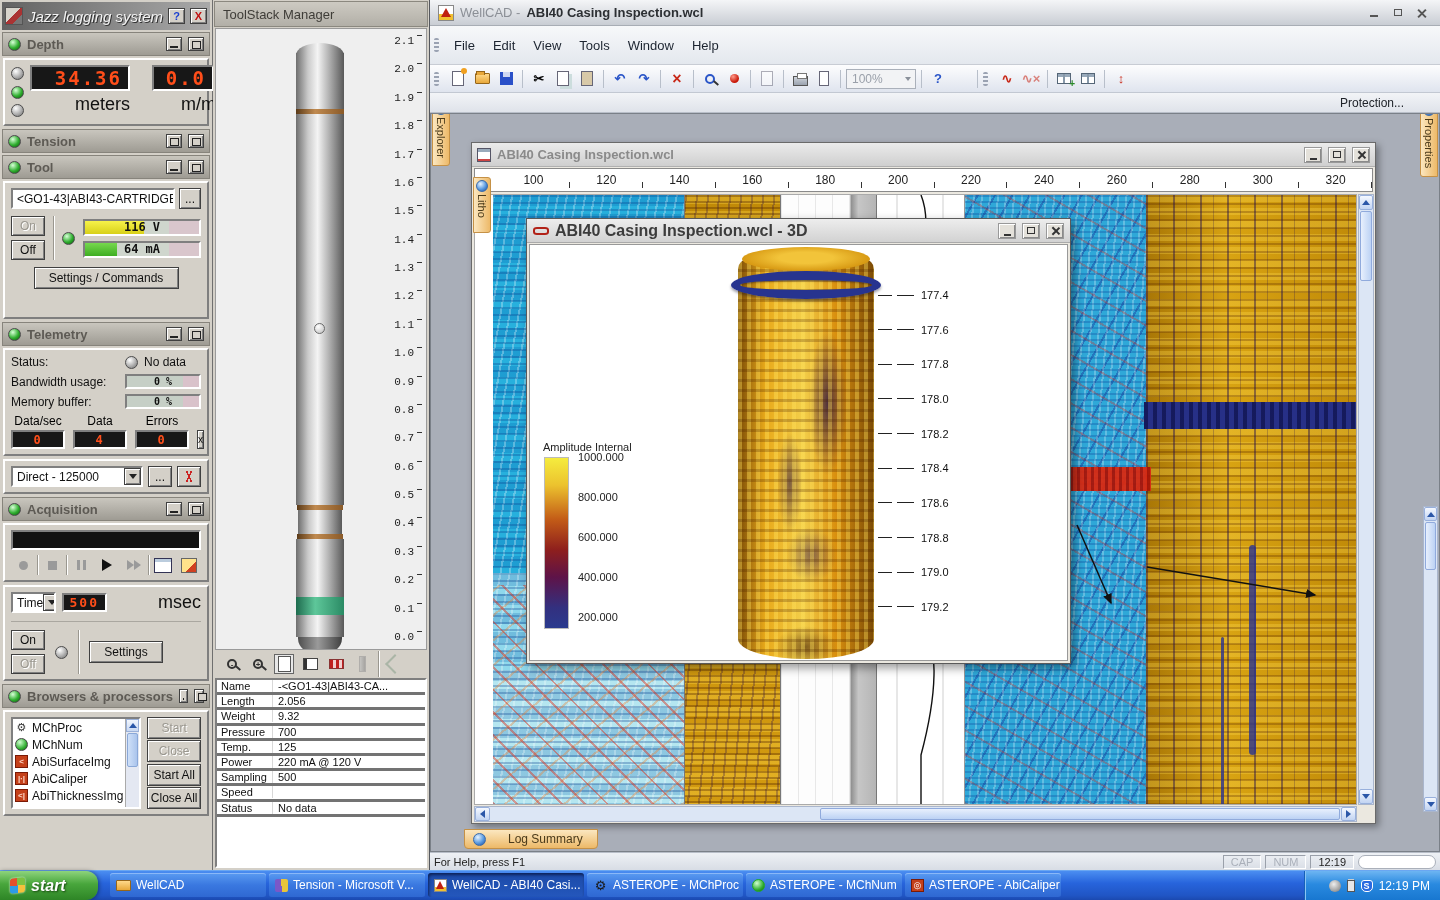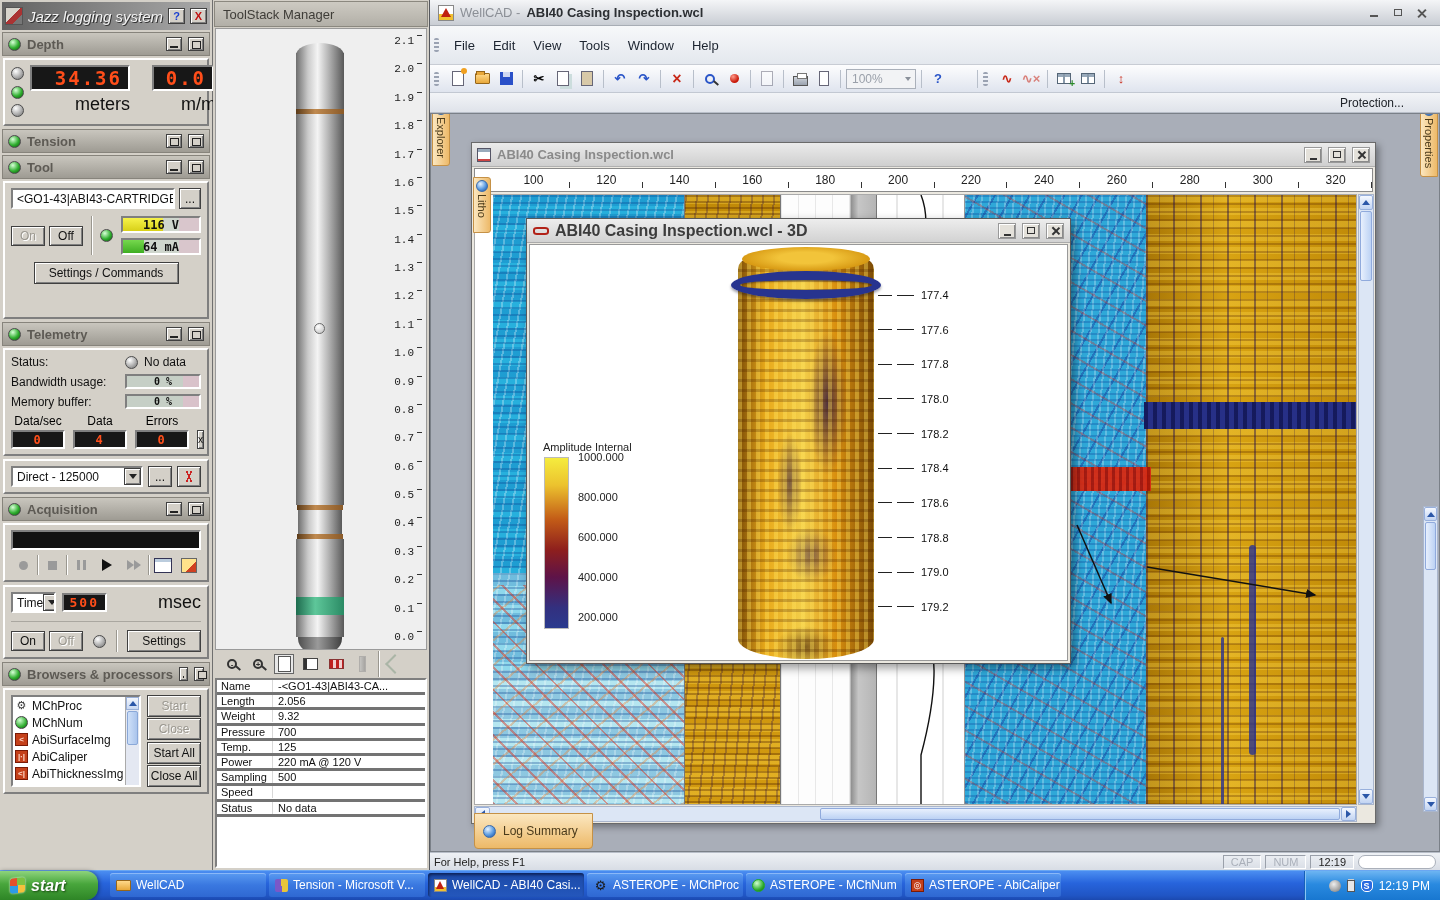--- a/index.html
+++ b/index.html
@@ -45,21 +45,21 @@
   .depth-body { display:flex; gap:6px; height:68px; }
   .led-col { display:flex; flex-direction:column; justify-content:space-between; padding:2px 0; }
   .depth-main { flex:1; display:flex; gap:6px; }
   .dcol { display:flex; flex-direction:column; align-items:center; gap:3px; }
   .seg.big { height:26px; font-size:19px; }
   .unit { font-size:18px; color:#111;margin-left:45px; }
 
   .tool-body { height:138px; display:flex; flex-direction:column; gap:7px;}
   .combo-row { display:flex; gap:4px; align-items:center; }
   .onoff-row { display:flex; align-items:center; gap:8px; }
-  .onoff { display:flex; flex-direction:row; gap:4px; }
+  .onoff { display:flex; flex-direction:column; gap:4px; }
   .onoff .btn { width:34px; height:20px; }
   .vdiv { width:1px; align-self:stretch; background:#9a978f; box-shadow:1px 0 #fff; }
   .bars { flex:1; display:flex; flex-direction:column; gap:5px; }
   .bar { height:17px; border:2px solid; border-color:#7f7f7f #fff #fff #7f7f7f; position:relative;
          background:linear-gradient(to right,#cfd6cd 0 74%, #d9c6cc 74%); }
   .bar .fill { position:absolute; left:0; top:0; bottom:0; }
   .bar .blabel { position:absolute; inset:0; display:flex; align-items:center; justify-content:center;
                  font-family:"DejaVu Sans Mono",monospace; font-size:12px; font-weight:bold; color:#111; }
   .settings-row { display:flex; justify-content:center; }
   .settings-row .btn { width:145px; height:22px; }
@@ -283,22 +283,22 @@
       radial-gradient(ellipse 13% 18% at 38% 56%, rgba(30,10,70,.55), transparent 70%),
       radial-gradient(ellipse 26% 10% at 54% 74%, rgba(40,15,80,.50), transparent 70%),
       radial-gradient(ellipse 30% 7% at 50% 97%, rgba(60,25,5,.6), transparent 75%),
       linear-gradient(to right,#7a4a06,#e8a91a 20%,#f3cf4a 48%,#d98f0e 72%,#7a4a06);}
   .cyl-ring { position:absolute; left:-7px; right:-7px; top:24px; height:28px; border-radius:50%; border:9px solid #27348f;
     box-shadow:0 2px 3px rgba(0,0,30,.4), inset 0 1px 2px rgba(0,0,30,.4);}
   .dlabels { position:absolute; left:348px; top:44px; height:324px; display:flex; flex-direction:column; justify-content:space-between;}
   .dl { display:flex; align-items:center; gap:7px; font-size:11px; color:#111;}
   .dline { width:36px; height:1px; background:linear-gradient(to right,#222 0 14px, transparent 14px 19px, #222 19px 36px);}
 
-  .tab-logsummary { position:absolute; left:43px; bottom:2px; height:36px; padding:0 14px 0 8px; background:linear-gradient(#fbe7c0,#edb968);
-    border:1px solid #c59146; border-radius:0 0 4px 4px; display:flex; align-items:center; gap:7px; font-size:12px; color:#4a3a1a; z-index:3;}
+  .tab-logsummary { position:absolute; left:33px; bottom:2px; height:20px; padding:0 14px 0 8px; background:linear-gradient(#fbe7c0,#edb968);
+    border:1px solid #c59146; border-radius:0 0 4px 4px; display:flex; align-items:center; gap:22px; font-size:12px; color:#4a3a1a; z-index:3;}
   .tab-logsummary .orb { width:13px; height:13px; border-radius:50%; background:radial-gradient(circle at 35% 30%, #e8f4ff, #5a9ae0 55%, #1a4a9a); border:1px solid #3a6aaa;}
   .mdi-vscroll { position:absolute; right:1px; top:392px; height:306px; width:15px; background:#dce6f5; border:1px solid #aab6cc; display:flex; flex-direction:column; z-index:7;}
   .mdi-vscroll .xp-sc { height:14px; }
   .mdi-vscroll .v-thumb { height:48px; }
   .wc-status { height:18px; background:linear-gradient(#eef1f5,#d8dde5); border-top:1px solid #b8bec8; display:flex; align-items:center; gap:4px; padding:0 4px; font-size:11px; color:#222;}
   .wc-status .left { flex:1; }
   .sb-box { border:1px solid; border-color:#9aa0aa #fff #fff #9aa0aa; padding:0 7px; height:14px; display:flex; align-items:center;}
   .sb-box.dim { color:#aab0ba; }
   .sb-empty { width:78px; height:14px; background:#fff; border:1px solid #aab0ba; border-radius:7px;}
 

